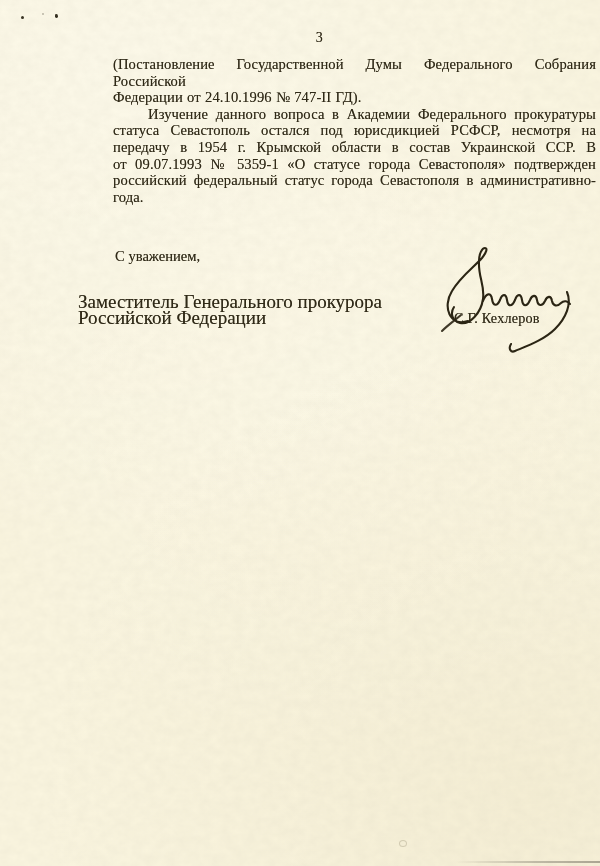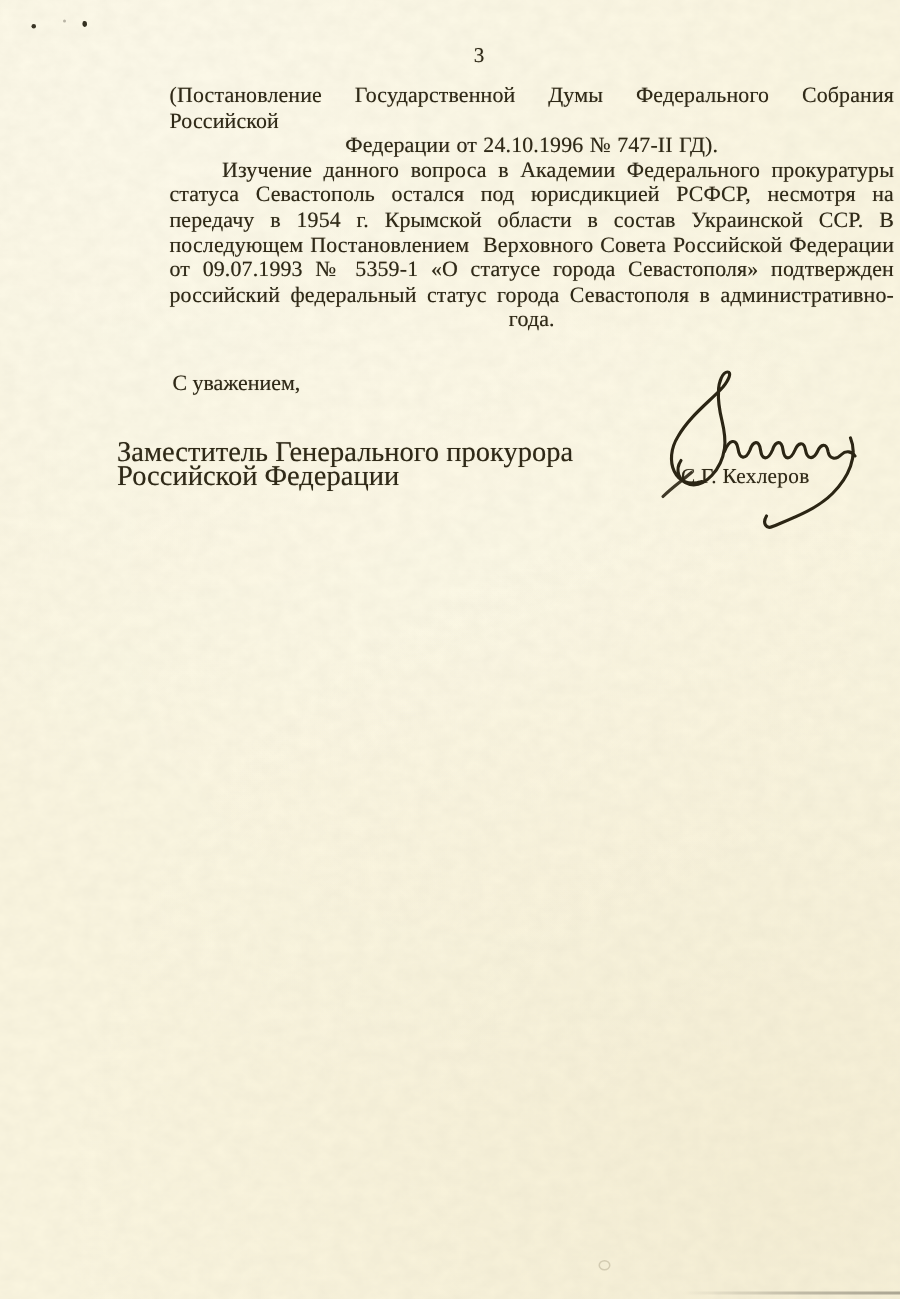--- a/index.html
+++ b/index.html
@@ -43,21 +43,21 @@
     width: 483px;
     font-size: 14.6px;
     line-height: 16.6px;
     letter-spacing: 0.1px;
     word-spacing: 0.5px;
     text-shadow: 0 0 0.5px rgba(47,41,23,0.55);
     margin-left: 33px;
   }
   .body-text .line {
     white-space: normal;
-    text-align: center;
+    text-align: left;
   }
   .body-text .line.j {
     text-align: justify;
     text-align-last: justify;
   }
   .body-text .line.ind {
     text-indent: 35px;
   }
   .salutation {
     position: absolute;
@@ -137,21 +137,20 @@
   <div class="speck s3"></div>
 
   <div class="pagenum">3</div>
 
   <div class="body-text">
       <div class="line j">(Постановление Государственной Думы Федерального Собрания Российской</div>
       <div class="line">Федерации от 24.10.1996 № 747-II ГД).</div>
       <div class="line j ind">Изучение данного вопроса в Академии Федерального прокуратуры</div>
       <div class="line j">статуса Севастополь остался под юрисдикцией РСФСР, несмотря на</div>
       <div class="line j">передачу в 1954 г. Крымской области в состав Украинской ССР. В</div>
-      <div class="line j">последующем Постановлением&nbsp; Верховного Совета Российской Федерации</div>
       <div class="line j">от 09.07.1993 № 5359-1 «О статусе города Севастополя» подтвержден</div>
       <div class="line j">российский федеральный статус города Севастополя в административно-</div>
       <div class="line">года.</div>
     </div>
 
   <div class="salutation">С уважением,</div>
 
   <div class="signer-title">
     <div>Заместитель Генерального прокурора</div>
     <div>Российской Федерации</div>

